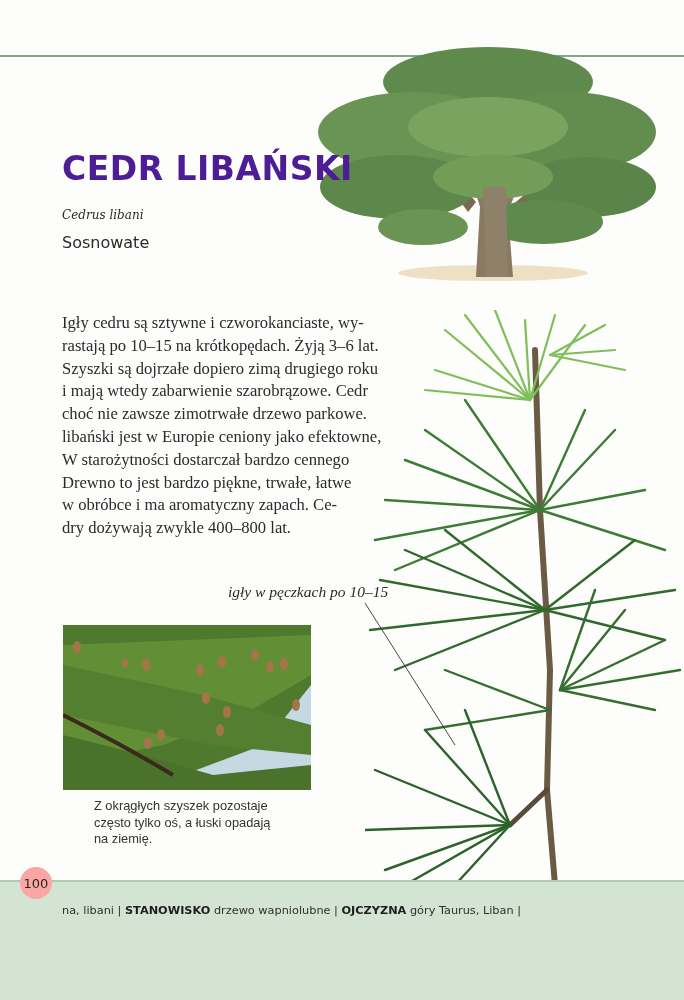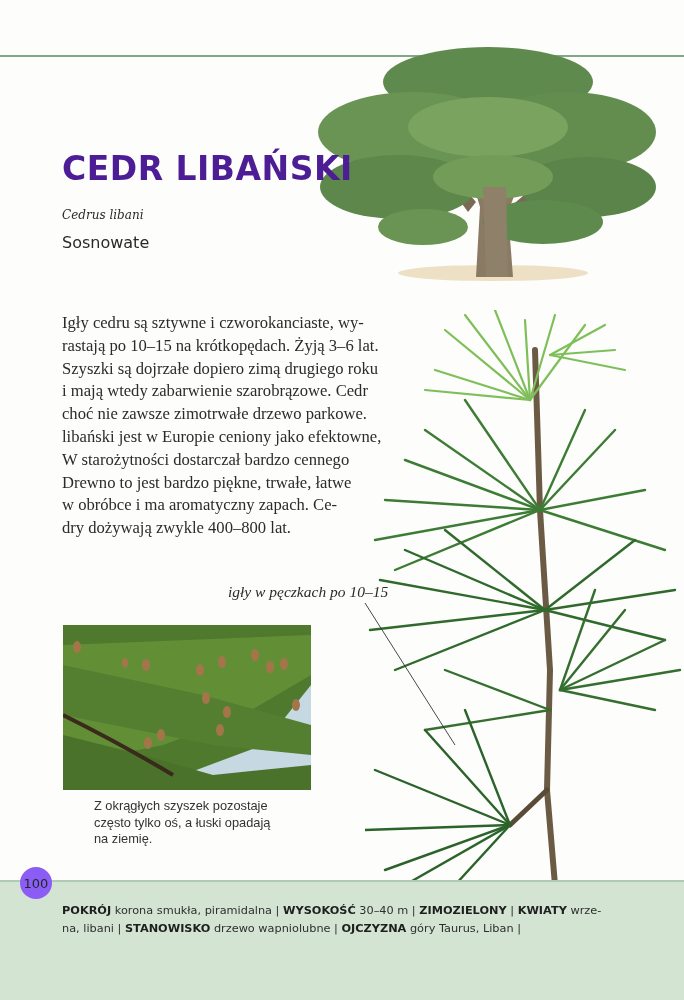--- a/index.html
+++ b/index.html
@@ -52,21 +52,21 @@
   }
   .caption span { display: block; white-space: nowrap; }
   .tree { position: absolute; left: 318px; top: 37px; width: 340px; height: 245px; }
   .branch { position: absolute; left: 365px; top: 310px; width: 319px; height: 575px; }
   .footer {
     position: absolute; left: 0; top: 880px; width: 684px; height: 120px;
     background: #d4e4d3; border-top: 2px solid #b0cab3;
   }
   .page-badge {
     position: absolute; left: 20px; top: 867px; width: 32px; height: 32px;
-    border-radius: 50%; background: #8b5cf6;
+    border-radius: 50%; background: #fca5a5;
     font-family: "DejaVu Sans", sans-serif; font-size: 13px; color: #1f2a1f;
     display: flex; align-items: center; justify-content: center;
   }
   .facts {
     position: absolute; left: 62px; top: 902px; width: 560px;
     font-family: "DejaVu Sans", sans-serif; font-size: 11.3px;
     line-height: 18.4px; color: #2e2e2e;
   }
   .facts .line { display: block; white-space: nowrap; }
   .facts b { font-weight: bold; color: #1e1e1e; }
@@ -204,18 +204,15 @@
   <span>Z okrągłych szyszek pozostaje</span>
   <span>często tylko oś, a łuski opadają</span>
   <span>na ziemię.</span>
 </div>
 
 <div class="footer"></div>
 <div class="page-badge">100</div>
 
 <div class="facts">
   <span class="line">
-    <b>POKRÓJ</b><span> korona smukła, piramidalna | </span><b>WYSOKOŚĆ</b><span> 30–40 m | </span><b>ZIMOZIELONY</b><span> | </span><b>KWIATY</b><span> wrze-</span>
-  </span>
-  <span class="line">
     <span>na, libani | </span><b>STANOWISKO</b><span> drzewo wapniolubne | </span><b>OJCZYZNA</b><span> góry Taurus, Liban |</span>
   </span>
 </div>
 
 </body></html>

